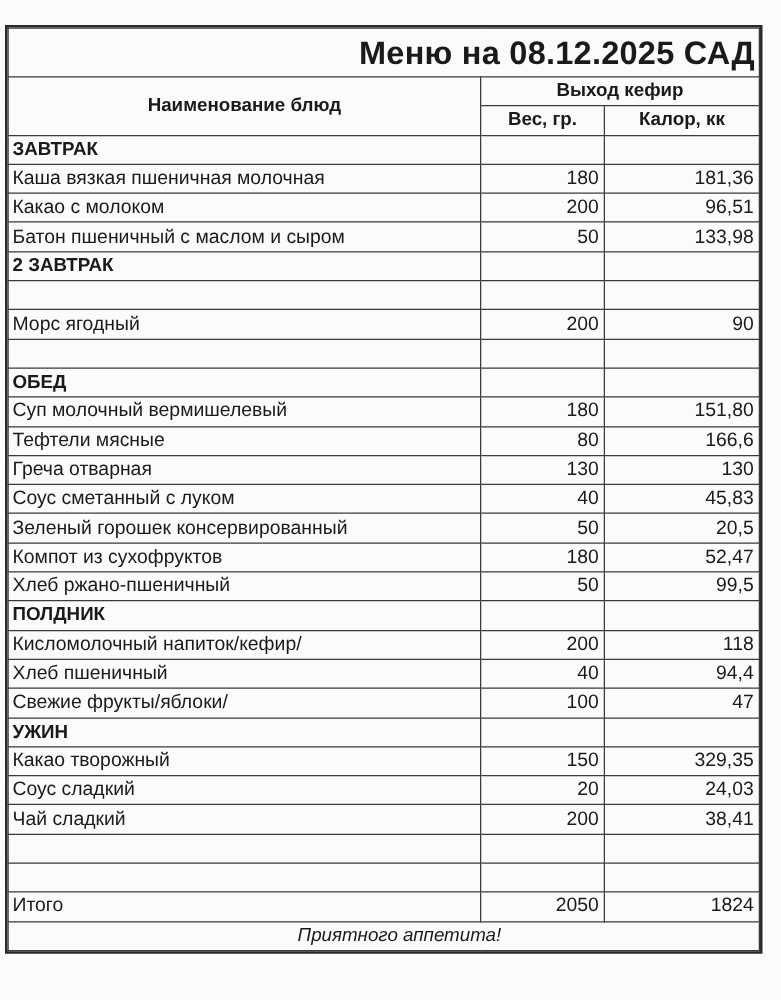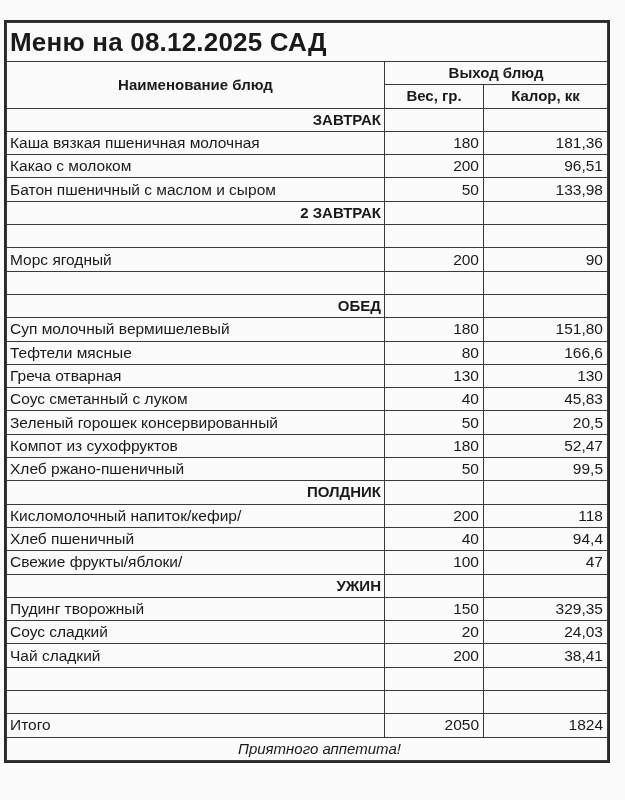--- a/index.html
+++ b/index.html
@@ -10,43 +10,43 @@
     }
     .sheet {
       position: absolute; left: 4px; top: 20px; width: 606px;
       border: 2px solid #2a2a2a; box-sizing: border-box;
     }
     table { border-collapse: collapse; width: 100%; table-layout: fixed; }
     td { border: 1.5px solid #3a3a3a; padding: 0 3px; height: 22.3px; font-size: 15.5px; line-height: 20px; overflow: hidden; white-space: nowrap; }
     col.c-name { width: 378px; }
     col.c-w { width: 99px; }
     col.c-k { width: auto; }
-    .title { font-size: 26px; font-weight: bold; text-align: left; height: 38px; letter-spacing: 0.2px; }
+    .title { font-size: 26px; font-weight: bold; text-align: right; height: 38px; letter-spacing: 0.2px; }
     .hdr { font-weight: bold; text-align: center; font-size: 15px; }
-    .sec { font-weight: bold; text-align: right; font-size: 15px; }
+    .sec { font-weight: bold; text-align: left; font-size: 15px; }
     .num { text-align: right; padding-right: 4px; }
     .foot { font-style: italic; text-align: center; font-size: 15px; padding-left: 28px; }
   </style>
 </head>
 <body>
 
 <div class="sheet">
   <table>
     <colgroup>
         <col class="c-name">
         <col class="c-w">
         <col class="c-k">
       </colgroup>
     <thead>
       <tr>
         <td colspan="3" class="title">Меню на 08.12.2025 САД</td>
       </tr>
       <tr>
         <td rowspan="2" class="hdr">Наименование блюд</td>
-        <td colspan="2" class="hdr">Выход блюд</td>
+        <td colspan="2" class="hdr">Выход кефир</td>
       </tr>
       <tr>
         <td class="hdr">Вес, гр.</td>
         <td class="hdr">Калор, кк</td>
       </tr>
     </thead>
     <tbody id="menu-body">
         <tr>
           <td class="sec">ЗАВТРАК</td>
           <td></td>
@@ -146,21 +146,21 @@
           <td>Свежие фрукты/яблоки/</td>
           <td class="num">100</td>
           <td class="num">47</td>
         </tr>
         <tr>
           <td class="sec">УЖИН</td>
           <td></td>
           <td></td>
         </tr>
         <tr>
-          <td>Пудинг творожный</td>
+          <td>Какао творожный</td>
           <td class="num">150</td>
           <td class="num">329,35</td>
         </tr>
         <tr>
           <td>Соус сладкий</td>
           <td class="num">20</td>
           <td class="num">24,03</td>
         </tr>
         <tr>
           <td>Чай сладкий</td>

